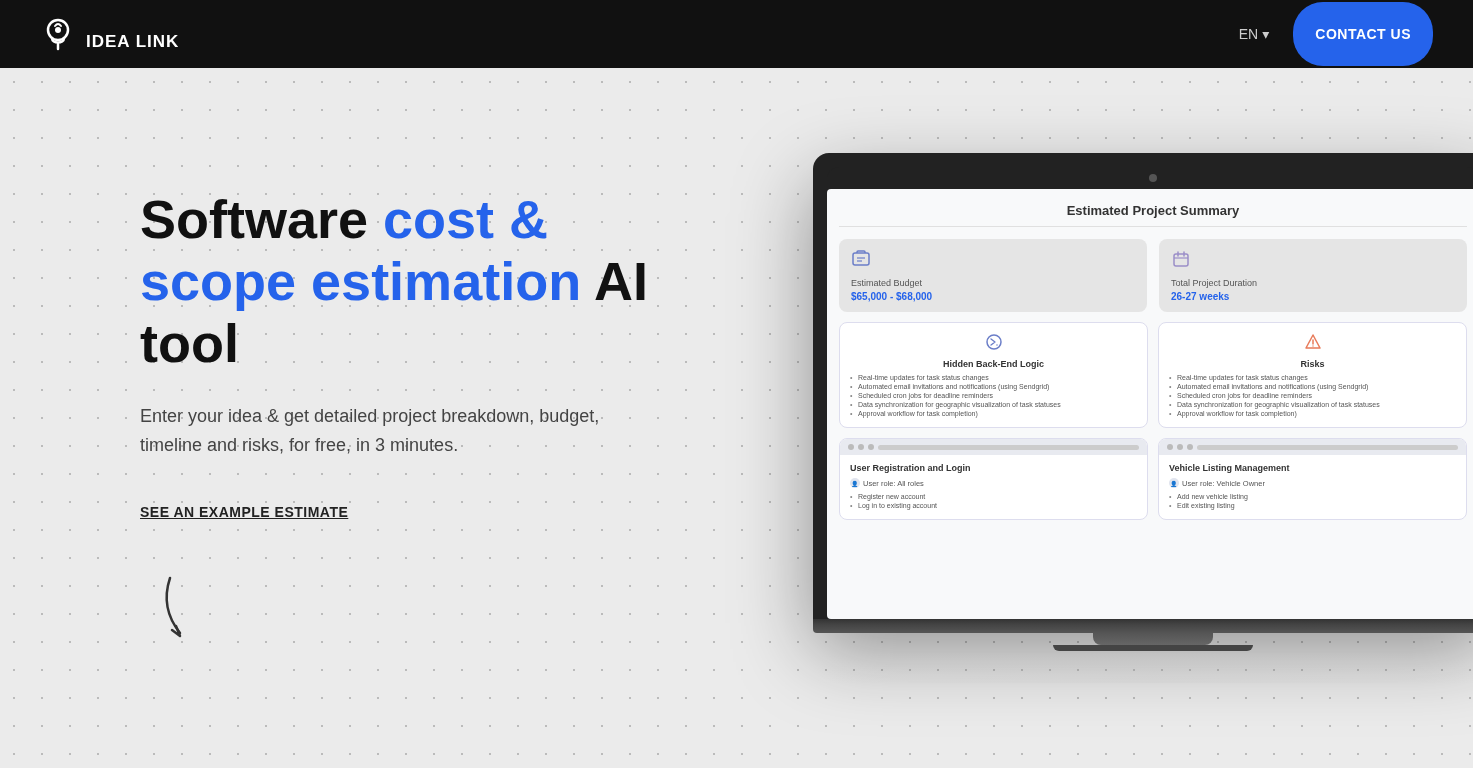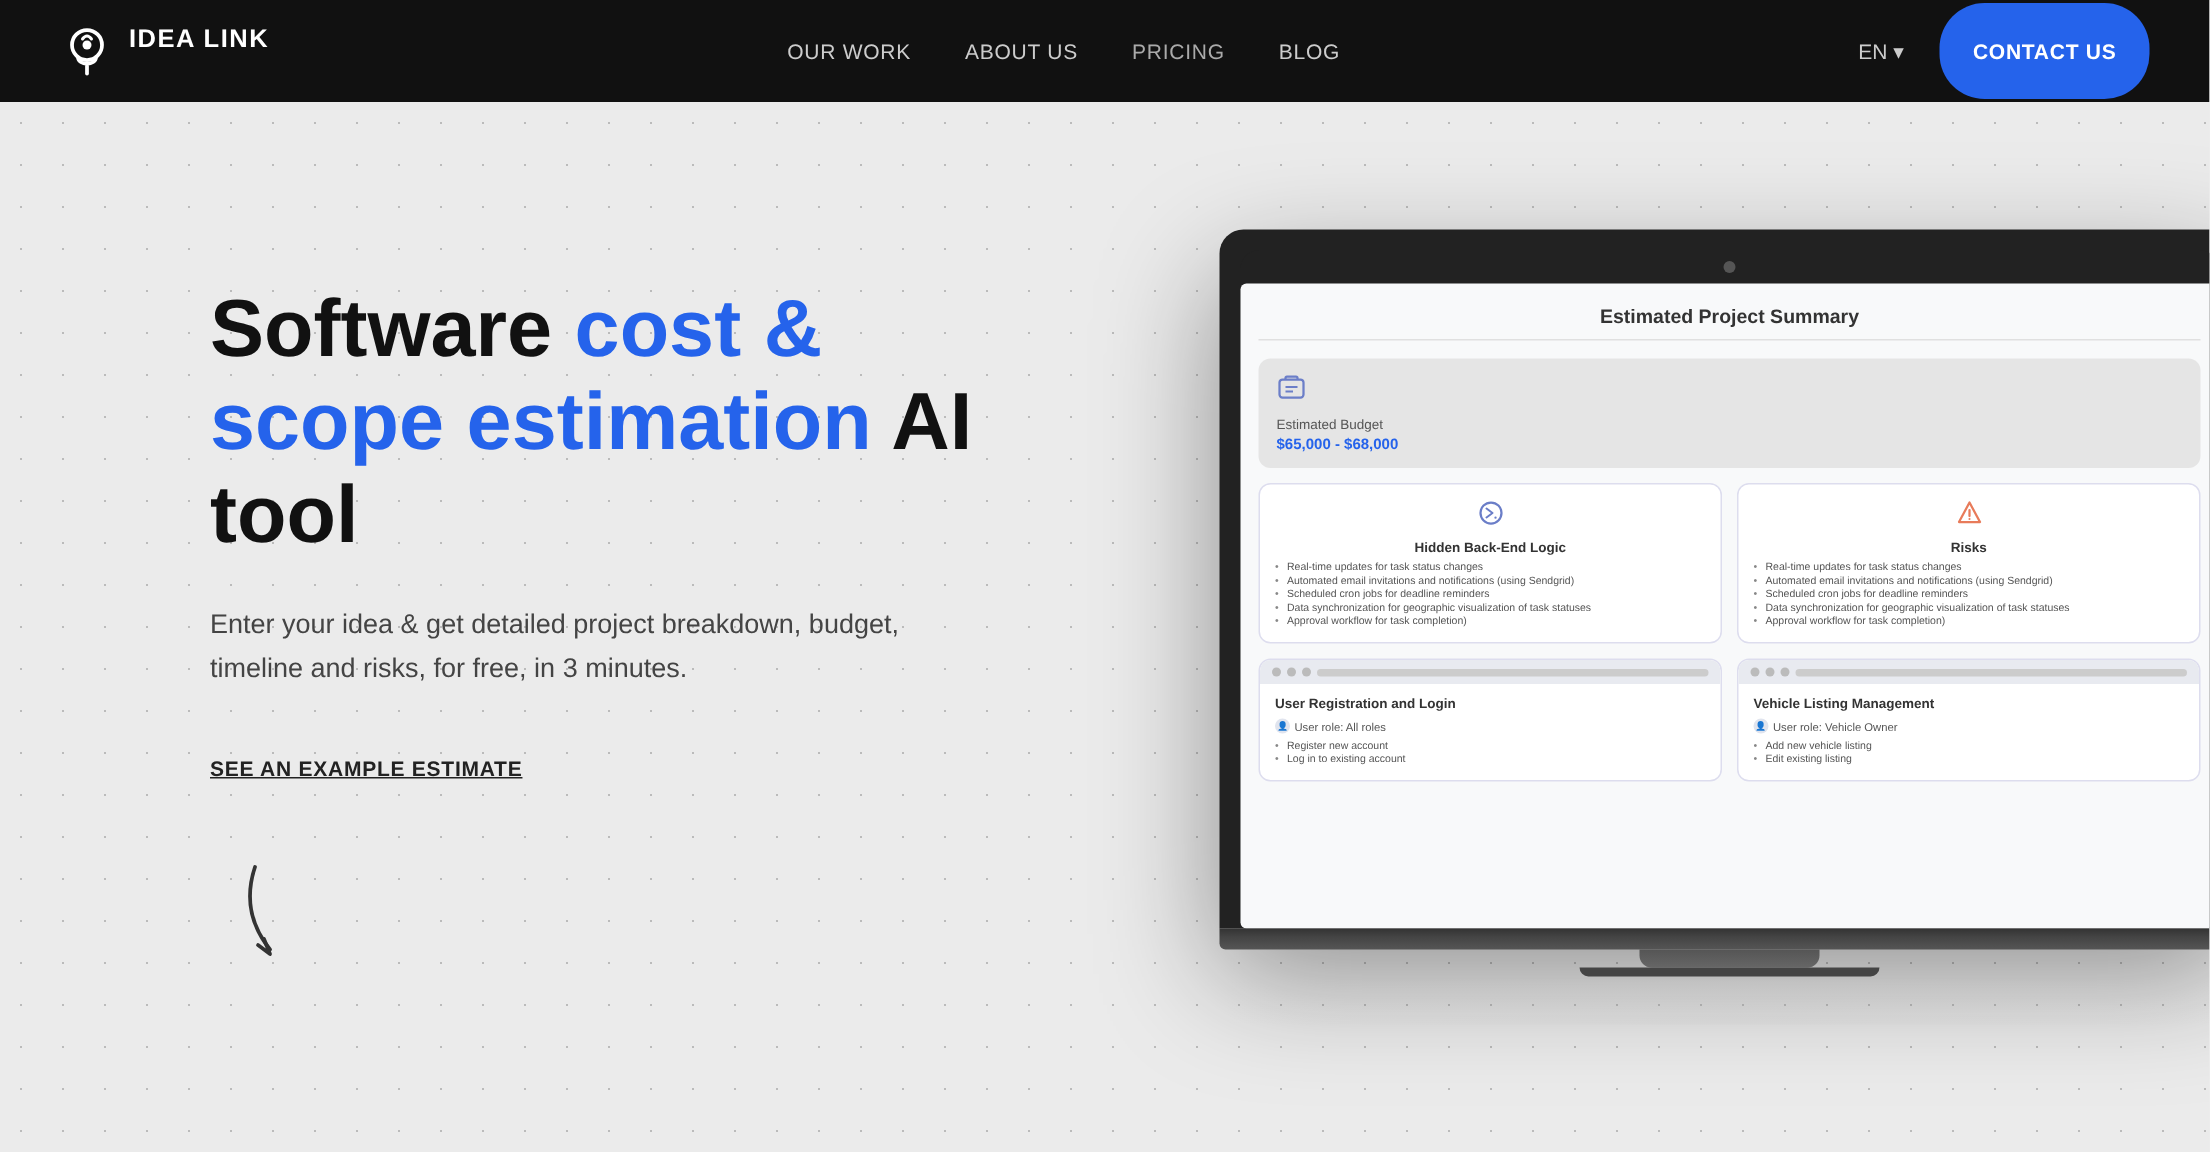--- a/index.html
+++ b/index.html
@@ -11,21 +11,21 @@
       display: flex;
       align-items: center;
       justify-content: space-between;
       padding: 0 40px;
       height: 68px;
       position: relative;
       z-index: 10;
     }
     .nav-logo {
       display: flex;
-      align-items: flex-start;
+      align-items: flex-end;
       gap: 10px;
       color: #fff;
       font-size: 17px;
       font-weight: 600;
       letter-spacing: 1px;
       text-transform: uppercase;
     }
     .nav-logo svg { width: 36px; height: 36px; }
     .nav-links {
       display: flex;
@@ -398,26 +398,20 @@
     <svg viewBox="0 0 36 36" fill="none" xmlns="http://www.w3.org/2000/svg">
       <circle cx="18" cy="14" r="10" stroke="white" stroke-width="2.5" fill="none"></circle>
       <path d="M12 22 C12 28 24 28 24 22" stroke="white" stroke-width="2.5" fill="none" stroke-linecap="round"></path>
       <line x1="18" y1="28" x2="18" y2="33" stroke="white" stroke-width="2.5" stroke-linecap="round"></line>
       <path d="M15 10 Q18 6 21 10" stroke="white" stroke-width="2" fill="none" stroke-linecap="round"></path>
       <circle cx="18" cy="14" r="3" fill="white"></circle>
     </svg>
     <span>IDEA LINK</span>
   </div>
 
-  <div class="nav-links">
-    <a class="nav-link">OUR WORK</a>
-    <a class="nav-link">ABOUT US</a>
-    <a class="nav-link active">PRICING</a>
-    <a class="nav-link">BLOG</a>
-  </div>
 
   <div class="nav-right">
     <div class="nav-lang">
       <span>EN</span>
       <span>▾</span>
     </div>
     <button class="nav-contact-btn">CONTACT US</button>
   </div>
 </nav>
 
@@ -454,20 +448,32 @@
                   <svg width="20" height="20" viewBox="0 0 20 20" fill="none">
                       <rect x="2" y="4" width="16" height="12" rx="2" stroke="#6b7ec8" stroke-width="1.5"></rect>
                       <path d="M6 4V3a1 1 0 011-1h6a1 1 0 011 1v1" stroke="#6b7ec8" stroke-width="1.5"></path>
                       <line x1="6" y1="9" x2="14" y2="9" stroke="#6b7ec8" stroke-width="1.2"></line>
                       <line x1="6" y1="12" x2="11" y2="12" stroke="#6b7ec8" stroke-width="1.2"></line>
                     </svg>
                 </div>
                 <div class="card-label">Estimated Budget</div>
                 <div class="card-value">$65,000 - $68,000</div>
               </div>
+              <div class="summary-card">
+                <div class="card-icon">
+                  <svg width="20" height="20" viewBox="0 0 20 20" fill="none">
+                      <rect x="3" y="5" width="14" height="12" rx="2" stroke="#9b8ec8" stroke-width="1.5"></rect>
+                      <path d="M3 9h14" stroke="#9b8ec8" stroke-width="1.2"></path>
+                      <line x1="7" y1="3" x2="7" y2="7" stroke="#9b8ec8" stroke-width="1.5" stroke-linecap="round"></line>
+                      <line x1="13" y1="3" x2="13" y2="7" stroke="#9b8ec8" stroke-width="1.5" stroke-linecap="round"></line>
+                    </svg>
+                </div>
+                <div class="card-label">Total Project Duration</div>
+                <div class="card-value">26-27 weeks</div>
+              </div>
             </div>
 
             <div class="screen-detail-row">
               <div class="detail-card">
                 <div class="dc-icon" style="text-align:center;">
                   <svg width="18" height="18" viewBox="0 0 18 18" fill="none">
                       <circle cx="9" cy="9" r="7" stroke="#6b7ec8" stroke-width="1.5"></circle>
                       <path d="M6 6l4 3-4 3" stroke="#6b7ec8" stroke-width="1.3" stroke-linecap="round" stroke-linejoin="round"></path>
                       <line x1="12" y1="12" x2="12" y2="12.1" stroke="#6b7ec8" stroke-width="1.5" stroke-linecap="round"></line>
                     </svg>

